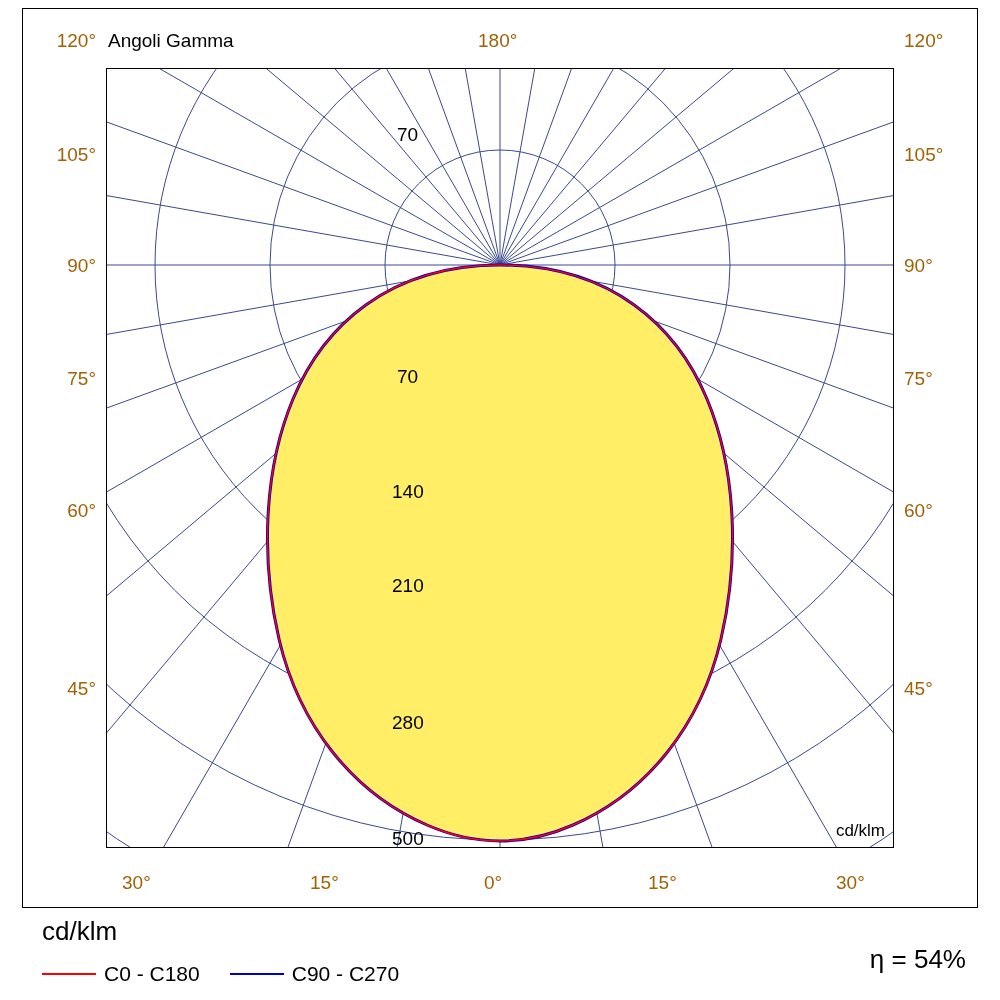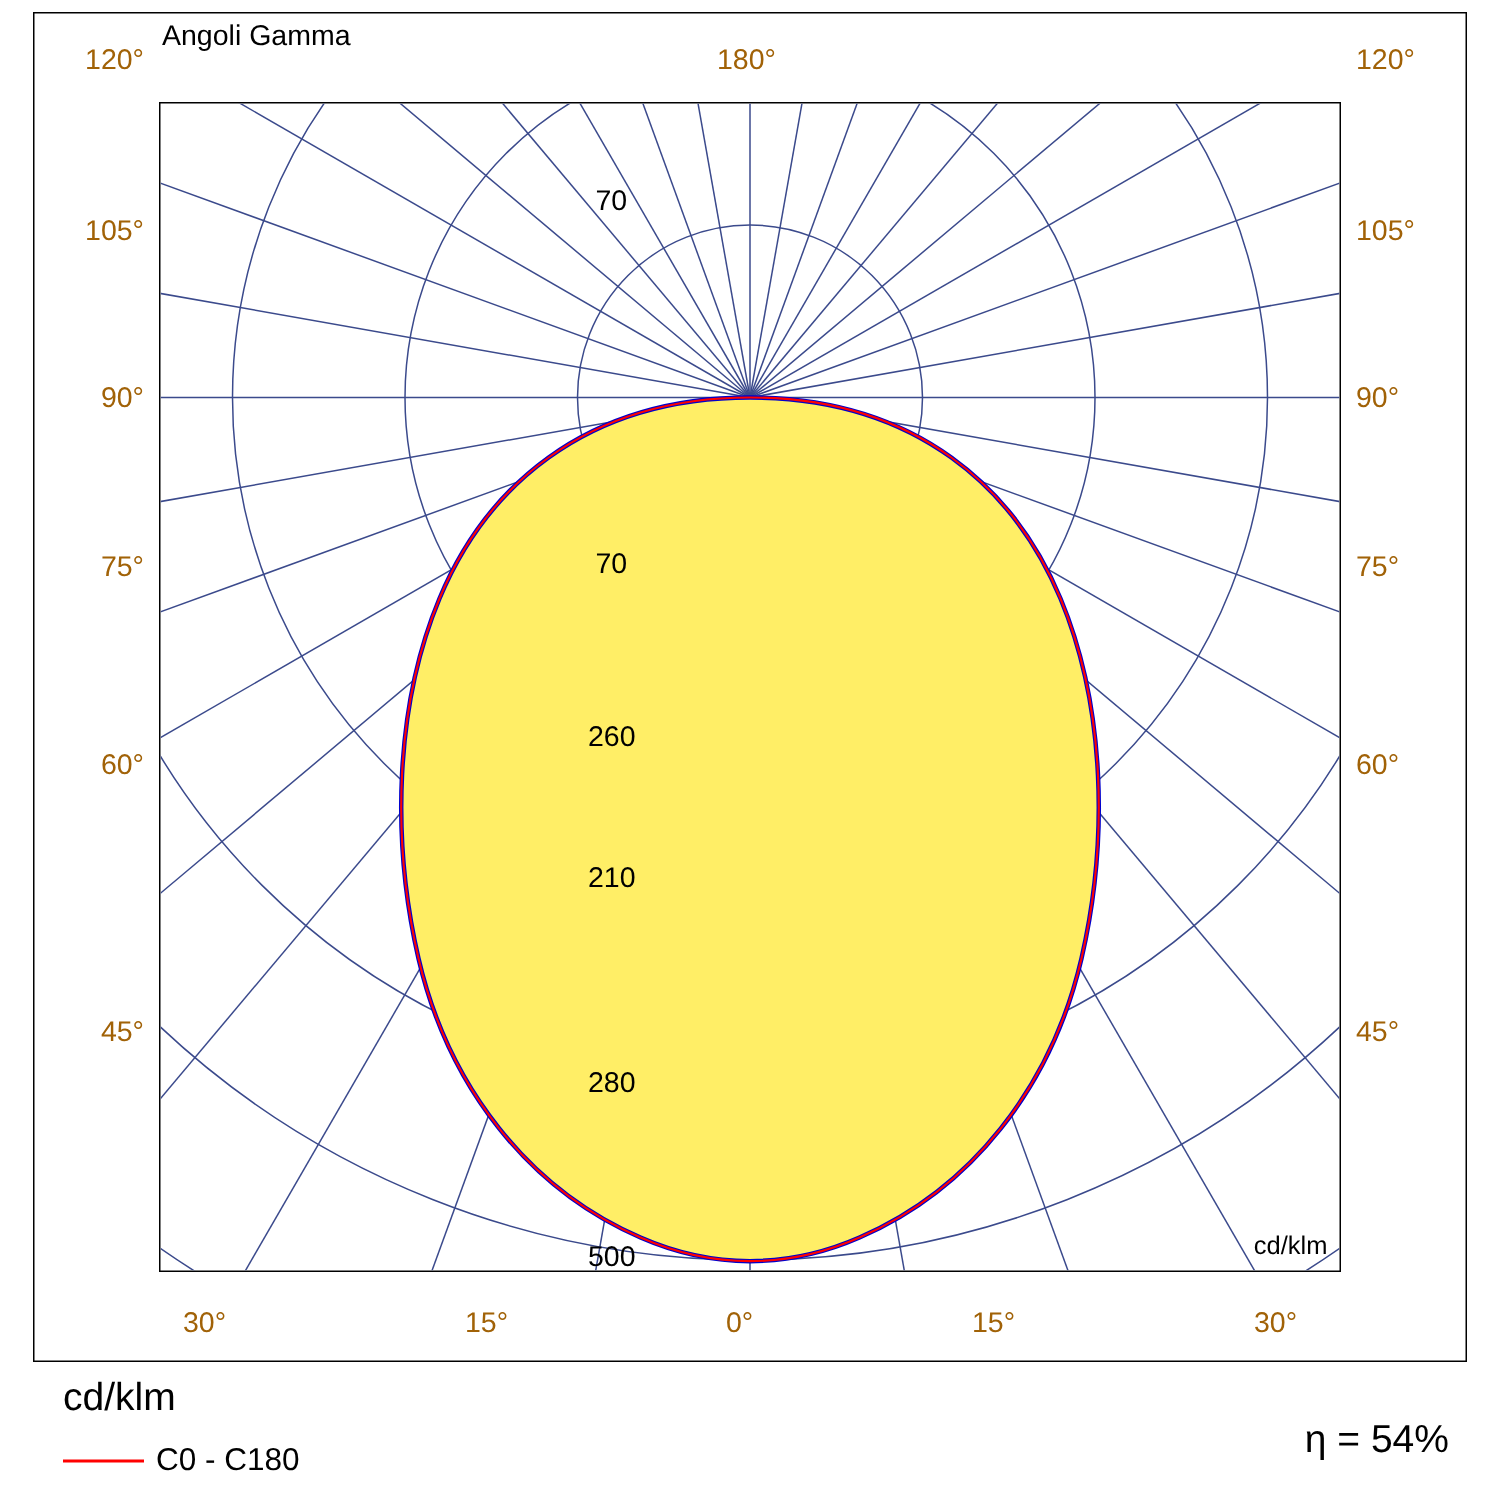--- a/index.html
+++ b/index.html
@@ -23,21 +23,21 @@
   .radlabel{position:absolute;font-size:19px;background:rgba(255,255,255,0.0);}
   .cdklm-small{position:absolute;font-size:17px;}
 </style>
 </head>
 <body>
 
 <div id="root">
 
   <div class="frame"></div>
 
-  <div class="title" style="left:108px;top:14px;">Angoli Gamma</div>
+  <div class="title" style="left:108px;top:30px;">Angoli Gamma</div>
 
   <div class="lbl" style="left:478px;top:30px;">180°</div>
 
   <div class="lbl lbl-left" style="left:36px;top:30px;width:60px;">120°</div>
   <div class="lbl lbl-left" style="left:36px;top:144px;width:60px;">105°</div>
   <div class="lbl lbl-left" style="left:36px;top:255px;width:60px;">90°</div>
   <div class="lbl lbl-left" style="left:36px;top:368px;width:60px;">75°</div>
   <div class="lbl lbl-left" style="left:36px;top:500px;width:60px;">60°</div>
   <div class="lbl lbl-left" style="left:36px;top:678px;width:60px;">45°</div>
 
@@ -125,33 +125,37 @@
                  C 594,656 540,724 466,756
                  C 418,777 368,777 320,756
                  C 246,724 192,656 172,570
                  C 154,492 156,402 186,330
                  C 216,258 281,196 393,196 Z" fill="none" stroke="#ff0000" stroke-width="1.4"></path>
       </g>
     </svg>
 
     <div class="radlabel" style="left:290px;top:55px;">70</div>
     <div class="radlabel" style="left:290px;top:297px;">70</div>
-    <div class="radlabel" style="left:285px;top:412px;">260</div>
+    <div class="radlabel" style="left:285px;top:412px;">140</div>
     <div class="radlabel" style="left:285px;top:506px;">210</div>
     <div class="radlabel" style="left:285px;top:643px;">280</div>
     <div class="radlabel" style="left:285px;top:759px;">500</div>
 
     <div class="cdklm-small" style="right:8px;top:752px;">cd/klm</div>
   </div>
 
   <div class="bottom-area">
     <div class="cdklm-big">cd/klm</div>
     <div class="eta">η = 54%</div>
     <div class="legend">
       <div class="legend-item">
         <span class="swatch sw-red"></span>
         <span>C0 - C180</span>
       </div>
       <span class="legend-gap"></span>
+      <div class="legend-item">
+        <span class="swatch sw-blue"></span>
+        <span>C90 - C270</span>
+      </div>
     </div>
   </div>
 
 </div>
 
 </body></html>

